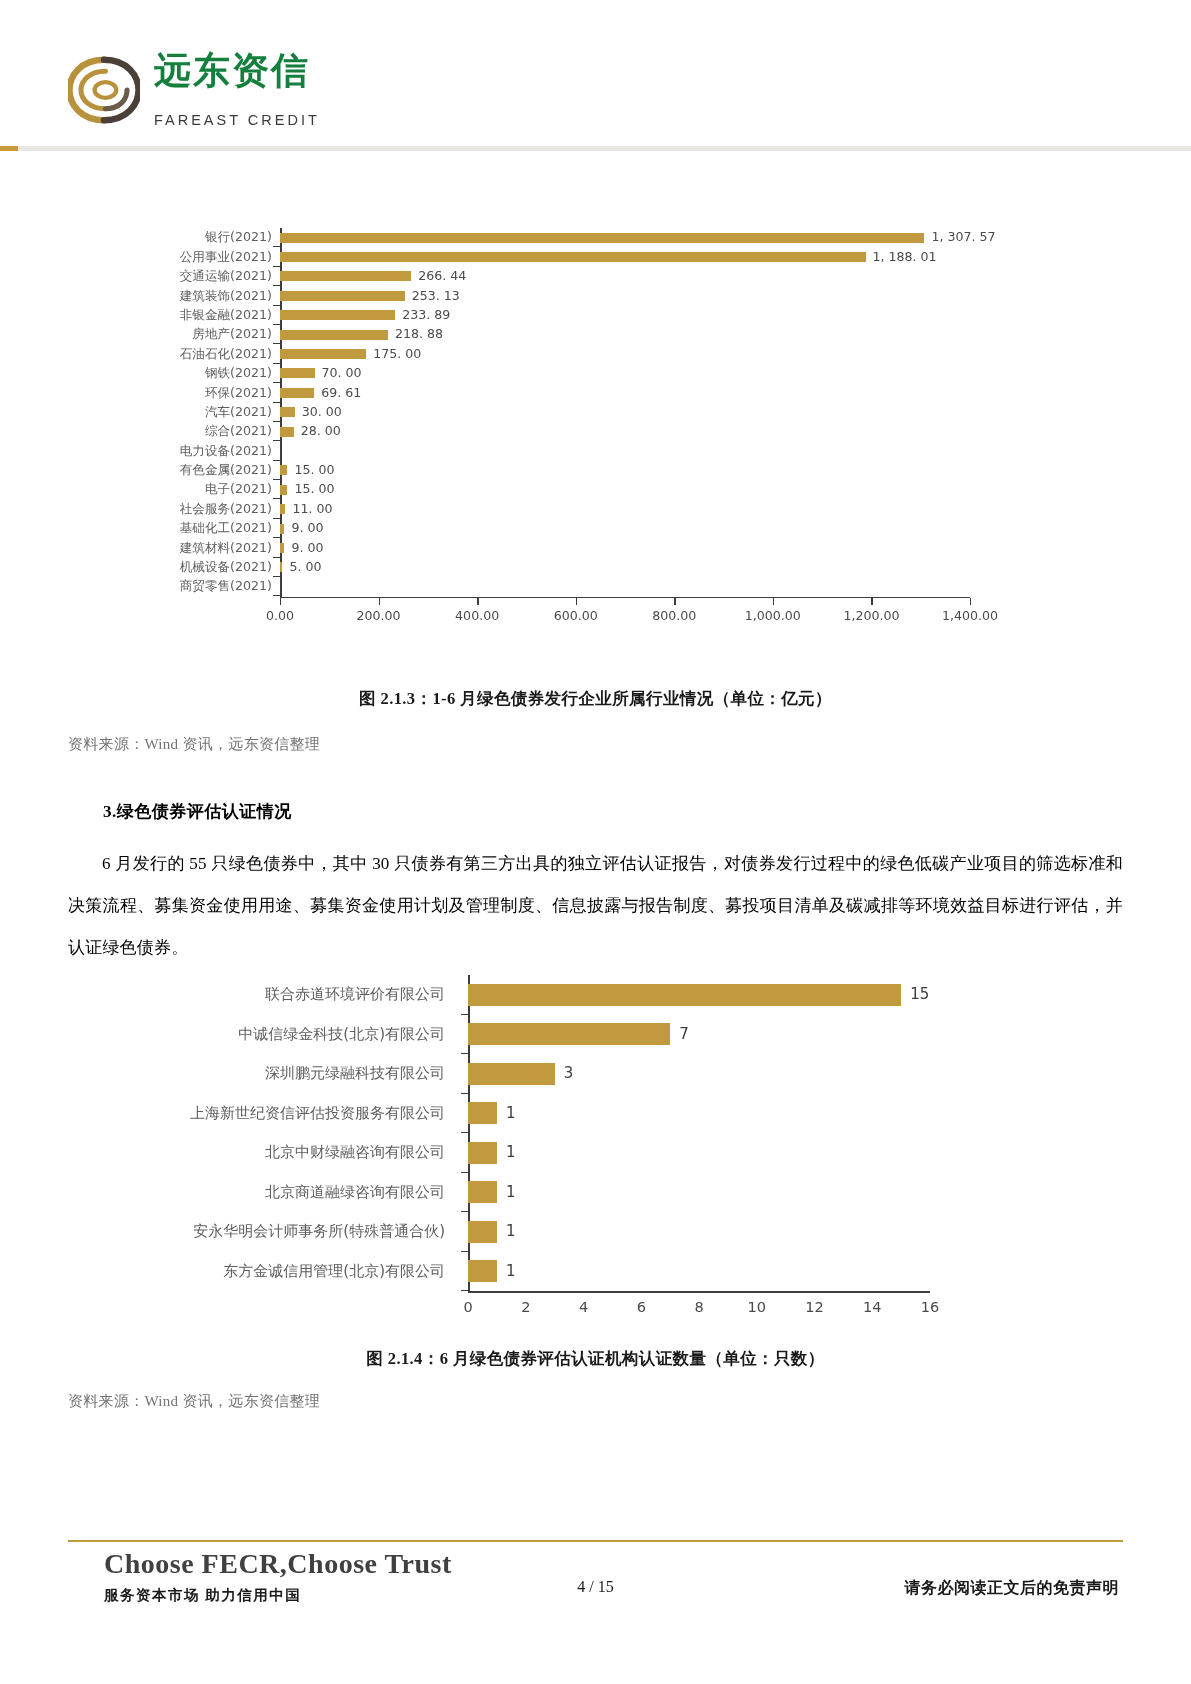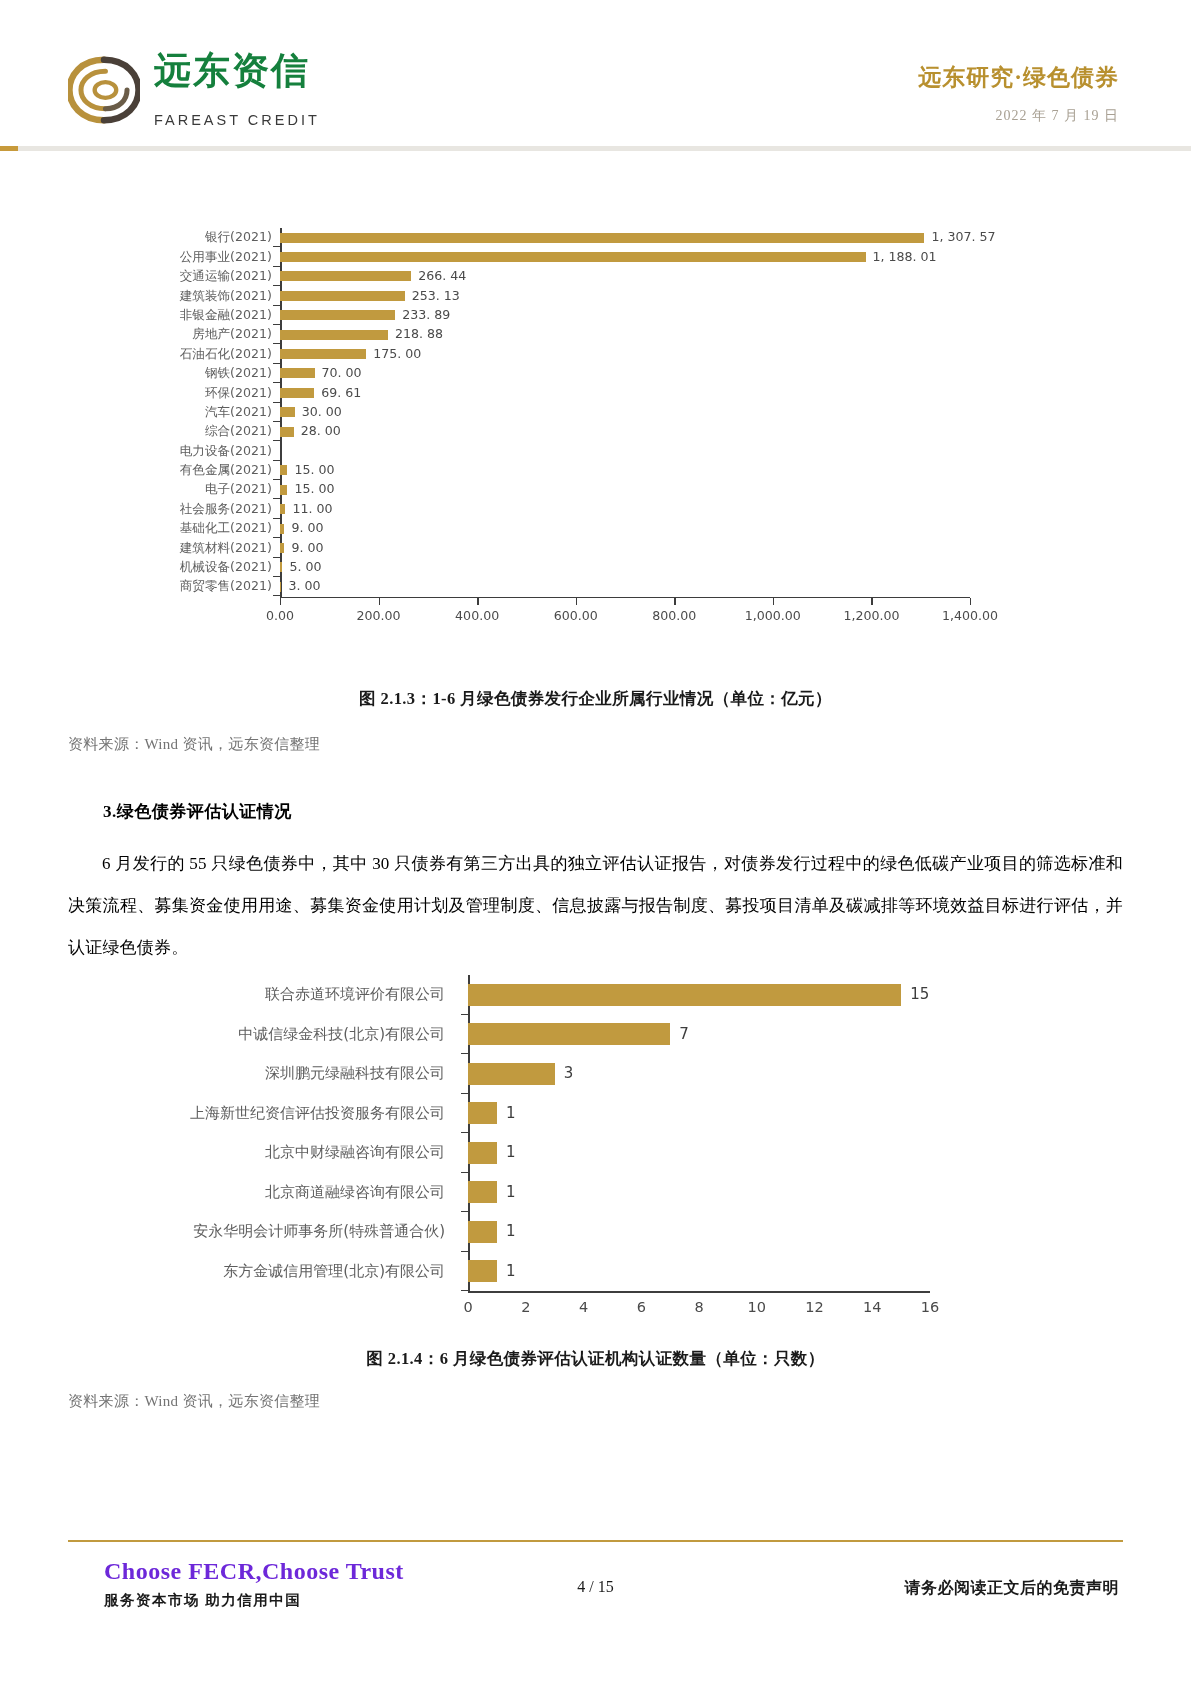--- a/index.html
+++ b/index.html
@@ -304,25 +304,24 @@
     left: 68px; top: 1540px;
     width: 1055px; height: 1.6px;
     background: #c19a3f;
   }
   .footer-brand {
     position: absolute;
     left: 104px; top: 1548px;
   }
   .footer-slogan-en {
     font-family: "Liberation Serif", "DejaVu Serif", serif;
-    font-size: 24px;
+    font-size: 28px;
     font-weight: 700;
-    color: #6d28d9;
+    color: #404040;
     letter-spacing: 0.5px;
-    margin-top: 10px;
   }
   .footer-slogan-cn {
     margin-top: 6px;
     font-family: "Liberation Serif", "DejaVu Serif", serif;
     font-size: 14.5px;
     font-weight: 700;
     color: #1a1a1a;
     letter-spacing: 1.5px;
   }
   .footer-page {
@@ -356,24 +355,20 @@
         <path d="M50 90 C82 90 98 68 98 48 C98 28 82 6 50 6" fill="none" stroke="#4a4038" stroke-width="9" stroke-linecap="round"></path>
         <path d="M52 22 C30 22 18 35 18 48 C18 61 30 74 52 74" fill="none" stroke="#b8913c" stroke-width="7" stroke-linecap="round"></path>
         <path d="M52 74 C72 74 82 61 82 48" fill="none" stroke="#6a5c48" stroke-width="7" stroke-linecap="round"></path>
         <ellipse cx="52" cy="48" rx="15" ry="11" fill="none" stroke="#b8913c" stroke-width="6"></ellipse>
       </svg>
       <div class="logo-text">
         <div class="logo-cn">远东资信</div>
         <div class="logo-en">FAREAST CREDIT</div>
       </div>
     </div>
-    <div class="header-right">
-      <div class="header-title">远东研究·绿色债券</div>
-      <div class="header-date">2022 年 7 月 19 日</div>
-    </div>
     <div class="header-rule"></div>
     <div class="header-rule-gold"></div>
   </div>
 
   <div class="chart-1">
     <div class="c1-ticks" id="c1-ticks">
         <div class="c1-tick"></div>
         <div class="c1-tick"></div>
         <div class="c1-tick"></div>
         <div class="c1-tick"></div>
@@ -512,24 +507,20 @@
         </div>
         <div class="c1-row">
           <div class="c1-cat">机械设备(2021)</div>
           <div class="c1-track">
             <div class="c1-bar" style="width: 2.46429px; background: rgb(193, 154, 63);"></div>
             <div class="c1-val">5. 00</div>
           </div>
         </div>
         <div class="c1-row">
           <div class="c1-cat">商贸零售(2021)</div>
-          <div class="c1-track">
-            <div class="c1-bar" style="width: 1.47857px; background: rgb(193, 154, 63);"></div>
-            <div class="c1-val">3. 00</div>
-          </div>
         </div>
       </div>
     <div class="c1-xaxis" id="c1-xaxis" style="top: 368.6px;"></div>
     <div class="c1-xticks" id="c1-xticks" style="top: 370.2px;">
         <div class="c1-xtick" style="left: 0px;"></div>
         <div class="c1-xtick" style="left: 98.5714px;"></div>
         <div class="c1-xtick" style="left: 197.143px;"></div>
         <div class="c1-xtick" style="left: 295.714px;"></div>
         <div class="c1-xtick" style="left: 394.286px;"></div>
         <div class="c1-xtick" style="left: 492.857px;"></div>

